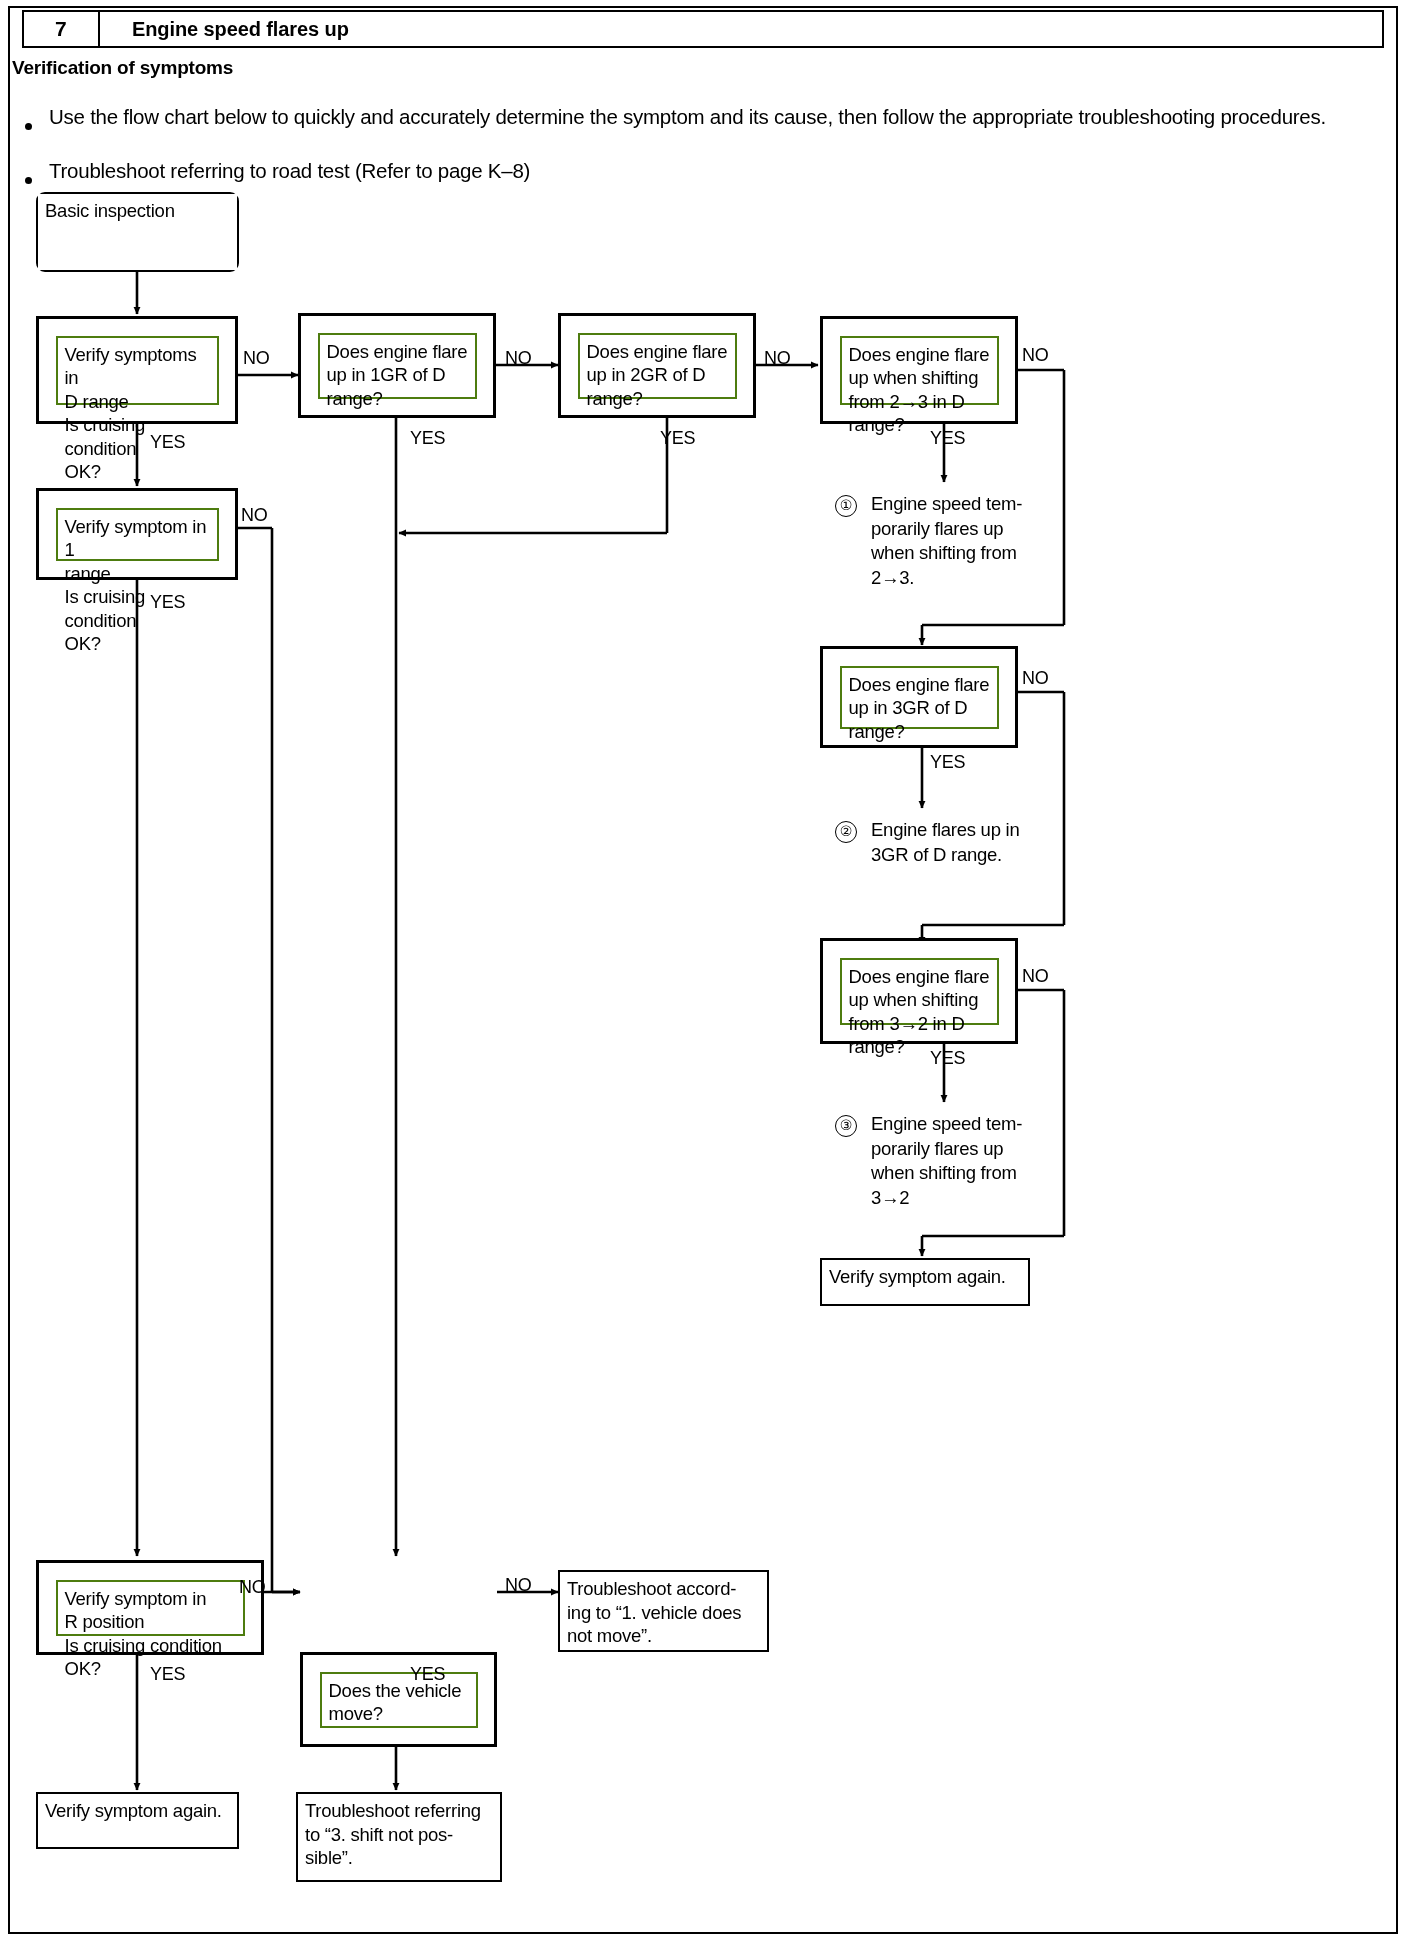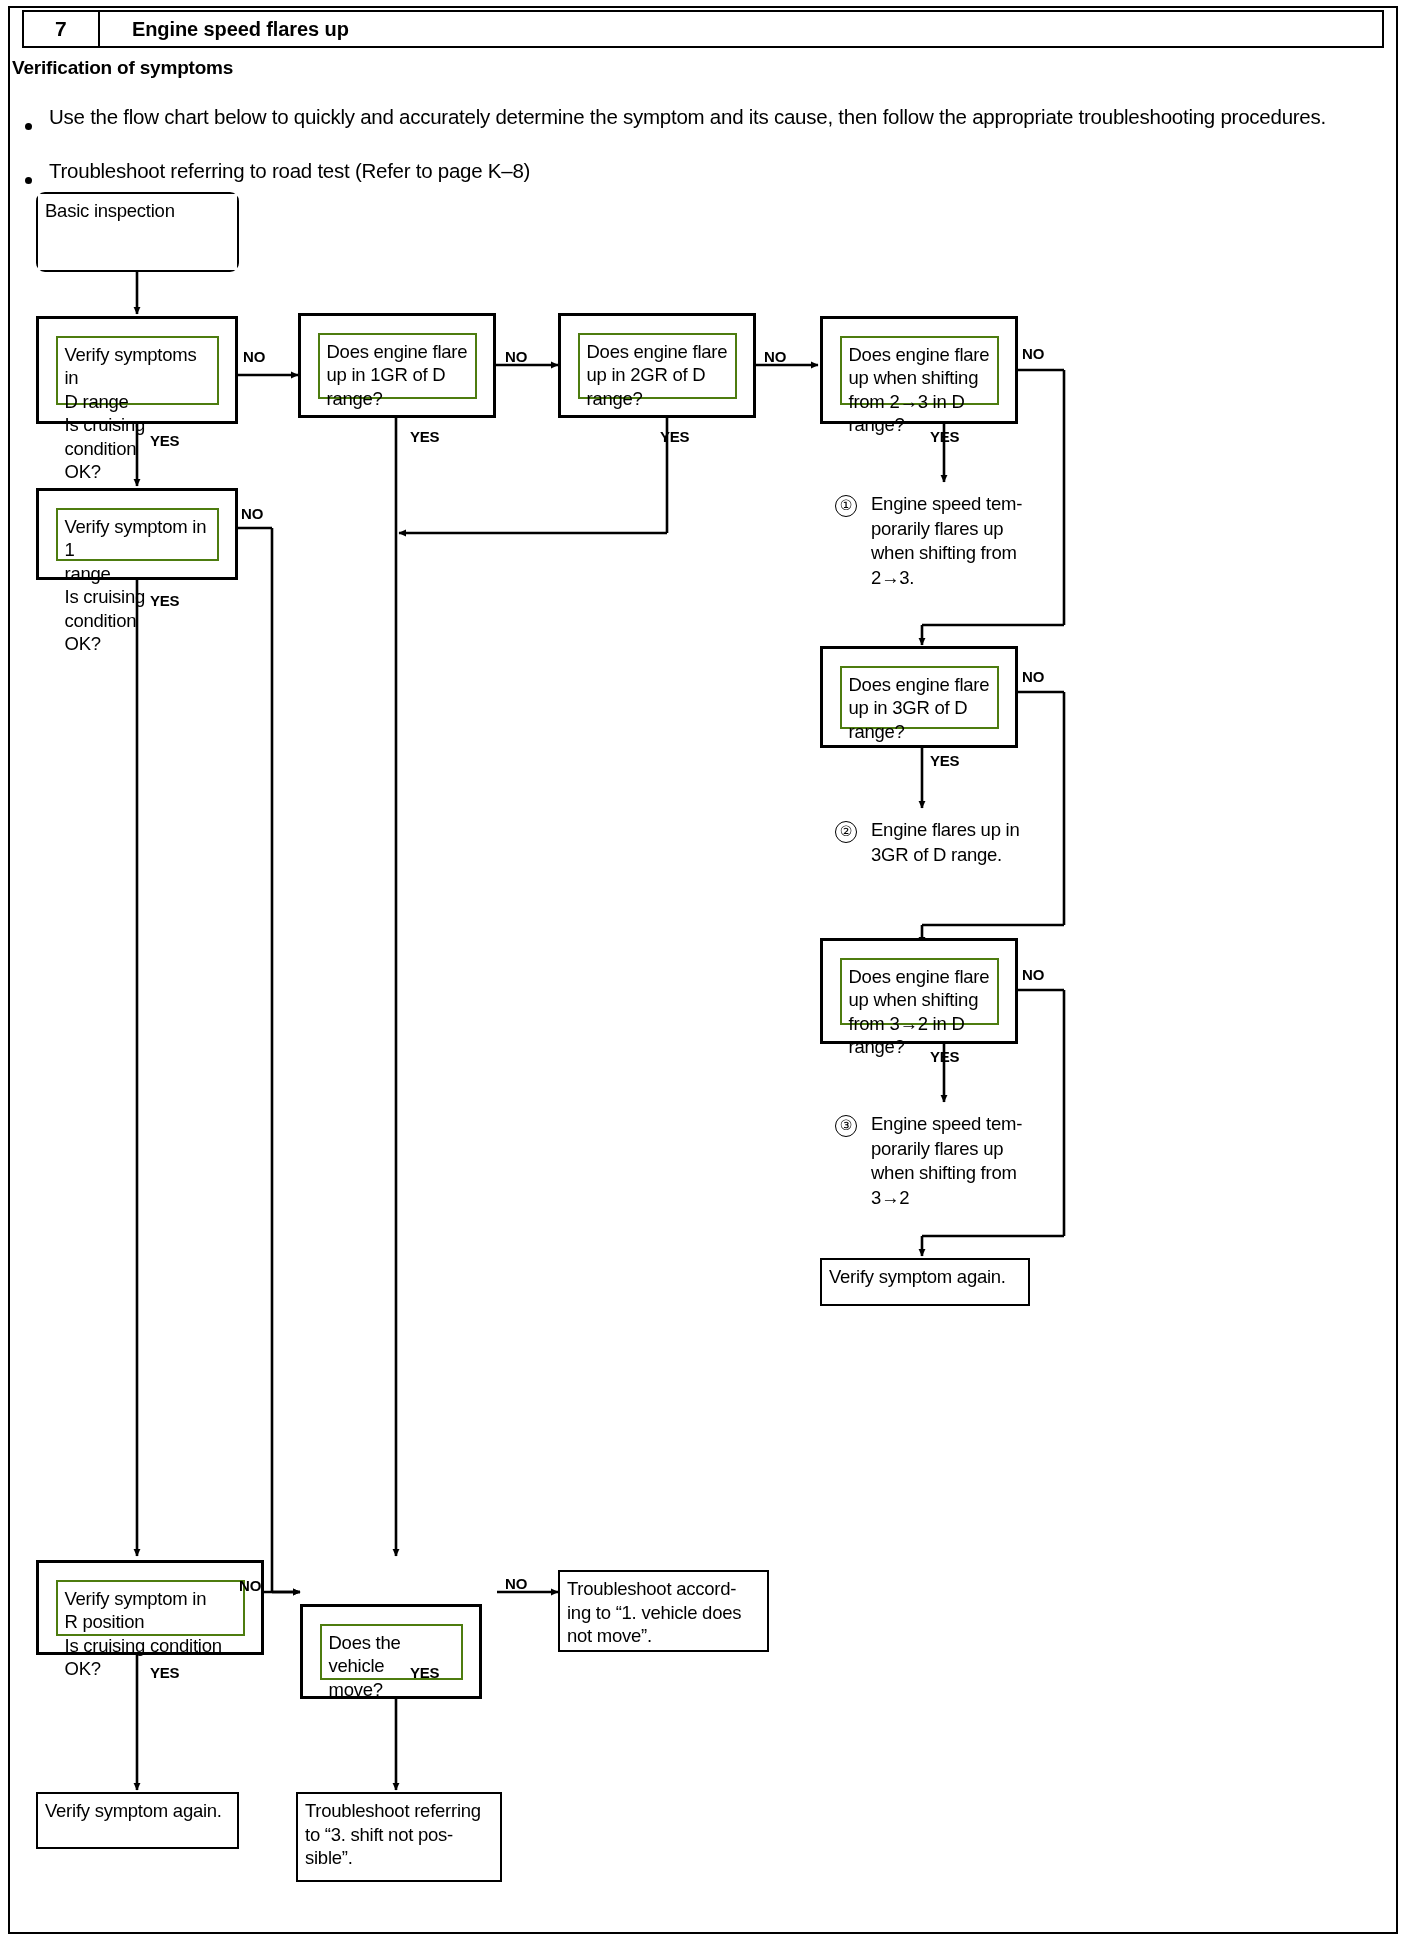--- a/index.html
+++ b/index.html
@@ -57,21 +57,21 @@
   
   .b1{border:2.5px solid #000;}
   
   .b2{border:3px solid #000;}
   .b2 .inner{border:2px solid #4d7c0f;margin:14px;inset:auto;
              left:0;top:0;right:0;bottom:0;position:absolute;}
   .b2 > .inner{position:absolute;left:2.5px;top:2.5px;right:2.5px;bottom:2.5px;}
 
   
   .elabel{
-    position:absolute;font-size:15px;font-weight:bold;letter-spacing:-.2px;
+    position:absolute;font-size:18px;font-weight:normal;letter-spacing:-.2px;
     background:transparent;
   }
 
   
   .annot{position:absolute;display:flex;align-items:flex-start;}
   .annot .circ{
     flex:0 0 auto;width:20px;height:20px;border:1.6px solid #000;border-radius:50%;
     font-size:14px;line-height:19px;text-align:center;margin-top:3px;margin-right:14px;
     font-family:"DejaVu Sans",sans-serif;
   }
@@ -238,21 +238,21 @@
 
   <div class="node b2" style="left:36px;top:1560px;width:228px;height:95px;">
     <div class="inner">
       <div>Verify symptom in</div>
       <div>R position</div>
       <div>Is cruising condition</div>
       <div>OK?</div>
     </div>
   </div>
 
-  <div class="node b2" style="left:300px;top:1604px;width:182px;height:95px;">
+  <div class="node b2" style="left:300px;top:1652px;width:197px;height:95px;">
     <div class="inner">
       <div>Does the vehicle</div>
       <div>move?</div>
     </div>
   </div>
 
   <div class="node b1" style="left:558px;top:1570px;width:211px;height:82px;">
     <div class="inner">
       <div>Troubleshoot accord-</div>
       <div>ing to “1. vehicle does</div>

